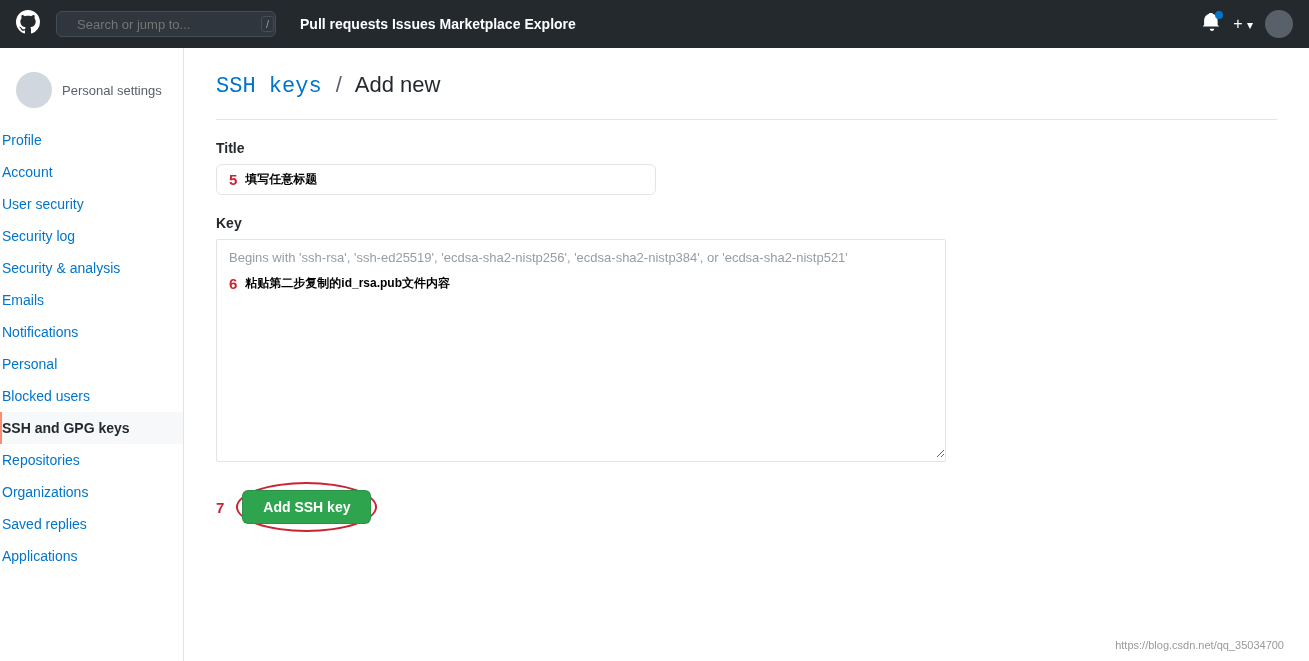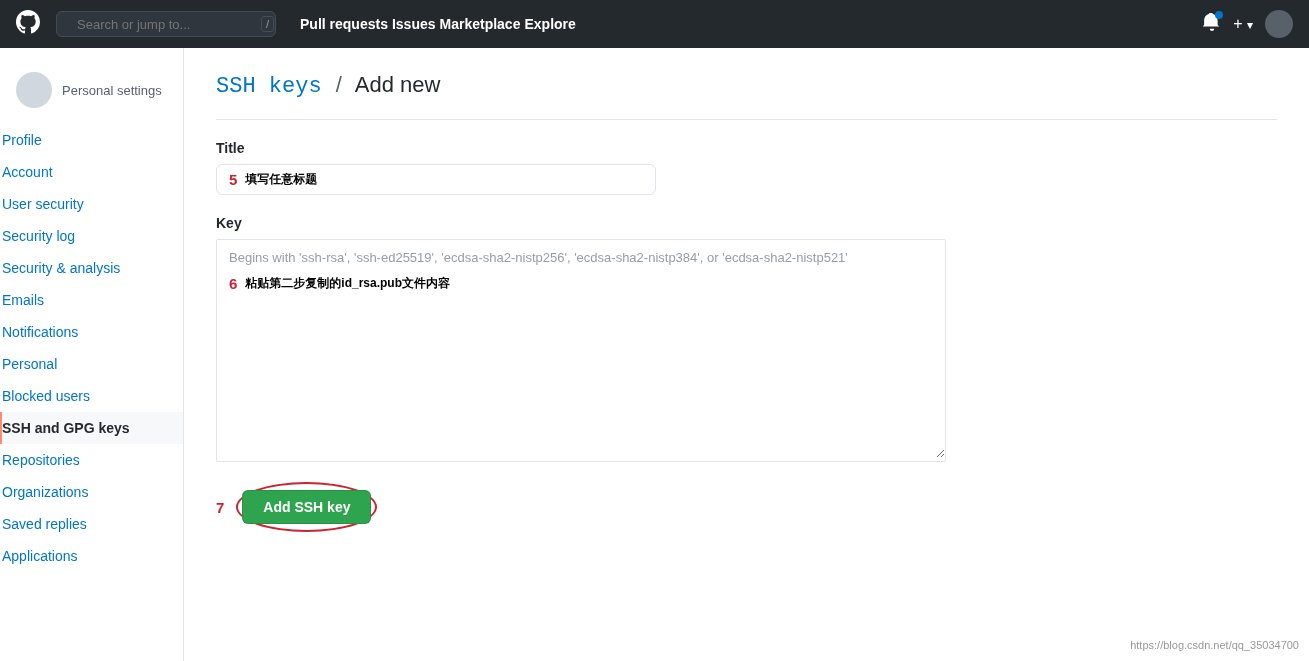--- a/index.html
+++ b/index.html
@@ -244,21 +244,21 @@
     .circle-highlight {
       border: 2px solid #cb2431;
       border-radius: 50%;
       padding: 6px 4px;
       display: inline-flex;
     }
 
     .watermark {
       position: fixed;
       bottom: 10px;
-      right: 10px;
+      right: 25px;
       color: #999;
       font-size: 11px;
       margin-left: 11px;
     }
   </style>
 </head>
 <body>
 
 <nav class="topnav">
   <div class="topnav-logo">

